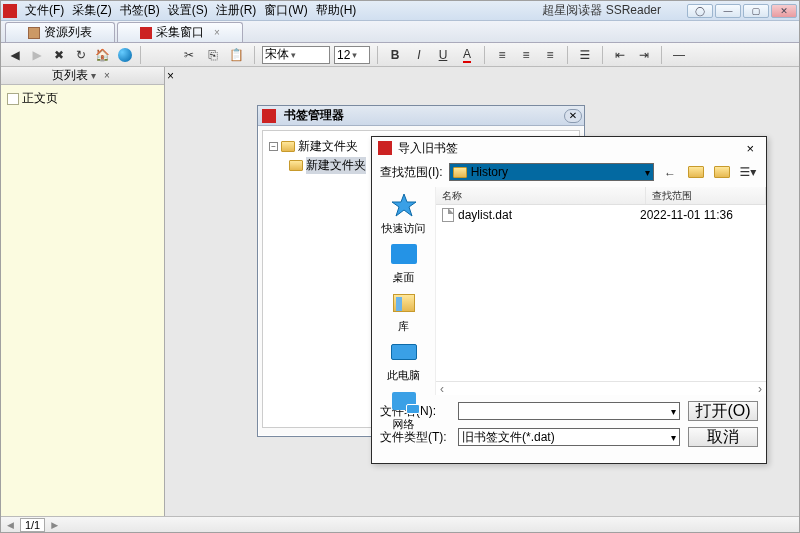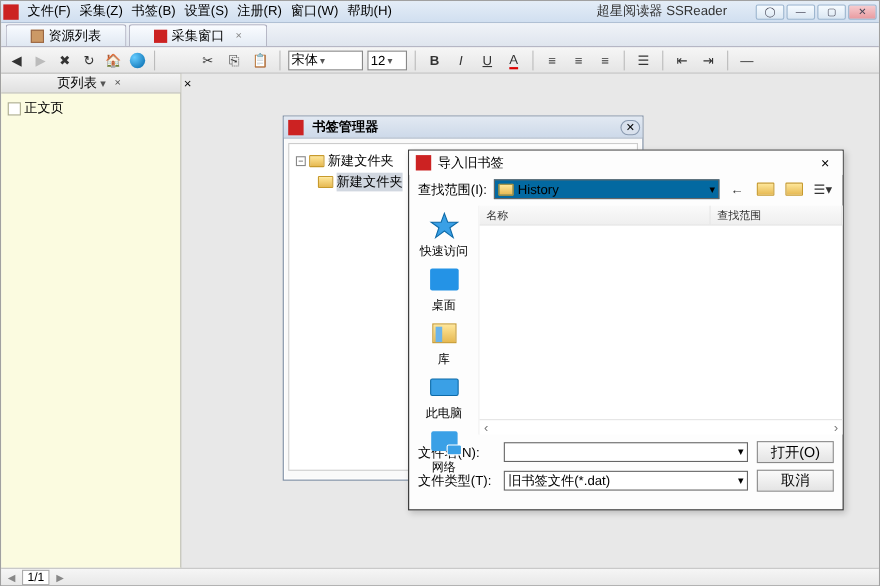--- a/index.html
+++ b/index.html
@@ -171,21 +171,21 @@
   .fl-col.name { flex:1; }
   .fl-col.date { width:120px; }
   .fl-row { display:flex; padding:3px 6px; align-items:center; gap:4px; }
   .fl-row .name { flex:1; display:flex; align-items:center; gap:4px; }
   .fl-row .date { width:120px; }
   .file-ico { width:12px; height:14px; border:1px solid #999; background:#fff; position:relative; }
   .file-ico::after { content:''; position:absolute; right:-1px; top:-1px; border:3px solid transparent; border-left-color:#999; border-bottom-color:#999; }
   .fl-scroll { height:14px; display:flex; align-items:center; border-top:1px solid #e4e4e4; padding:0 4px; justify-content:space-between; color:#777;}
   .dlg-bottom { padding:6px 8px 4px; display:grid; grid-template-columns:70px 1fr 70px; gap:6px 8px; align-items:center; }
   .input-combo { height:18px; border:1px solid #666; background:#fff; display:flex; align-items:center; padding:0 3px; justify-content:space-between; }
-  .dlg-btn { height:20px; border:1px solid #888; background:linear-gradient(#fafafa,#e4e4e4); display:flex; align-items:center; justify-content:center; font-size:13px; }
+  .dlg-btn { height:20px; border:1px solid #888; background:linear-gradient(#fafafa,#e4e4e4); display:flex; align-items:center; justify-content:center; font-size:16px; }
   .small-icon { width:12px; height:12px; display:inline-block; }
 </style>
 </head>
 <body>
 
 <div class="titlebar">
   <div class="logo"></div>
   <div class="menu-item">文件(F)</div>
   <div class="menu-item">采集(Z)</div>
   <div class="menu-item">书签(B)</div>
@@ -373,20 +373,27 @@
         </div>
         <span>网络</span>
       </div>
     </div>
 
     <div class="filelist">
       <div class="fl-header">
         <div class="fl-col name">名称</div>
         <div class="fl-col date">查找范围</div>
       </div>
+      <div class="fl-row">
+        <div class="name">
+          <span class="file-ico"></span>
+          <span>daylist.dat</span>
+        </div>
+        <div class="date">2022-11-01 11:36</div>
+      </div>
       <div style="flex:1"></div>
       <div class="fl-scroll">
         <span>‹</span>
         <span>›</span>
       </div>
     </div>
   </div>
 
   <div class="dlg-bottom">
     <span>文件名(N):</span>

